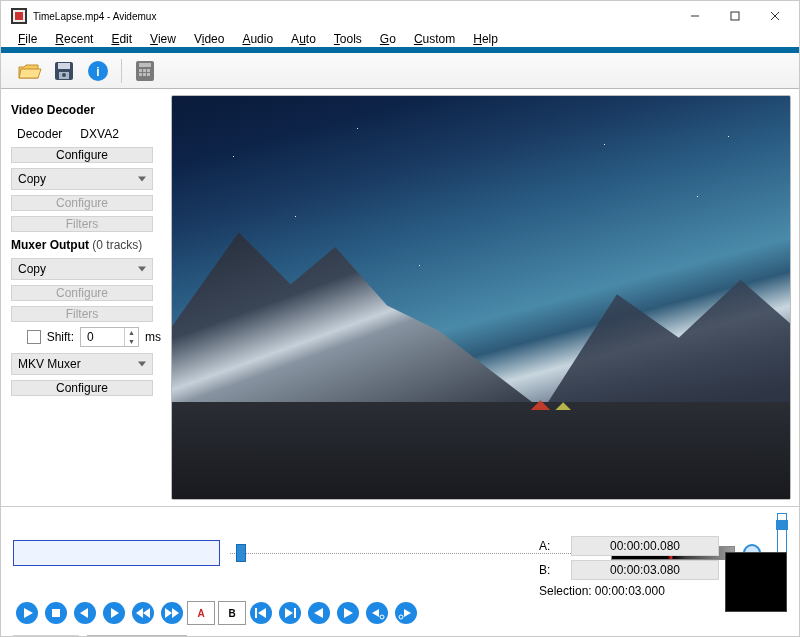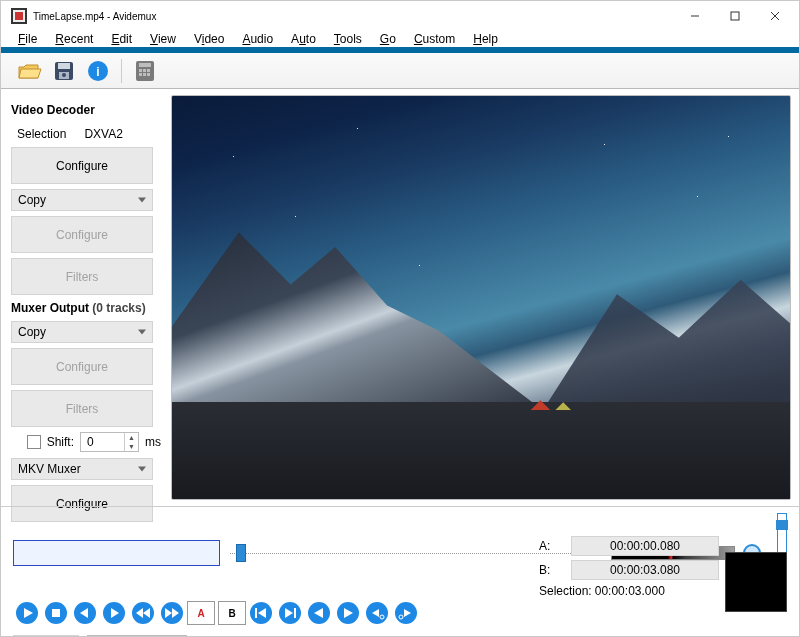--- a/index.html
+++ b/index.html
@@ -18,23 +18,23 @@
 
   
   .toolbar { height: 36px; display: flex; align-items: center; padding: 0 14px; gap: 4px; border-bottom: 1px solid #b9b9b9; background: linear-gradient(#fafafa,#f2f2f2); }
   .toolbar-sep { width: 1px; height: 24px; background: #ccc; margin: 0 4px; }
   .tbbtn { width: 30px; height: 30px; display: flex; align-items: center; justify-content: center; }
 
   
   .main { display: flex; height: 417px; }
   .sidebar { width: 170px; padding: 8px 10px 8px 10px; }
   .section-title { font-weight: bold; margin: 6px 0 6px 0; font-size: 12px; }
-  .section-title .tracks { font-weight: bold; color: #444; }
+  .section-title .tracks { font-weight: normal; color: #444; }
   .codec-row { display:flex; gap:18px; padding: 4px 4px 6px 6px; }
-  .btn { width: 142px; height: 37px; background: #e9e9e9; border: 1px solid #d3d3d3; display: flex; align-items: center; justify-content: center; margin-bottom: 5px; }
+  .btn { width: 142px; height: 16px; background: #e9e9e9; border: 1px solid #d3d3d3; display: flex; align-items: center; justify-content: center; margin-bottom: 5px; }
   .btn.disabled { color: #a2a2a2; }
   .select { width: 142px; height: 22px; background: #e9e9e9; border: 1px solid #d3d3d3; display: flex; align-items: center; padding: 0 6px; position: relative; margin-bottom: 5px; }
   .select::after { content:""; position:absolute; right:6px; top:50%; width:0;height:0; border-left:4px solid transparent; border-right:4px solid transparent; border-top:5px solid #666; transform: translateY(-50%); }
   .shift-row { display:flex; align-items:center; gap:6px; margin-bottom:6px;padding-left:16px; }
   .chk { width:14px; height:14px; border:1px solid #888; display:inline-block; }
   .spin { display:flex; align-items:center; width:60px; height:20px; border:1px solid #bbb; background:#fff; position:relative; padding:0 16px 0 6px; }
   .spin .arrows { position:absolute; right:0; top:0; bottom:0; width:14px; border-left:1px solid #ccc; display:flex; flex-direction:column; }
   .spin .arrows span { flex:1; display:flex; align-items:center; justify-content:center; font-size:7px; color:#555; }
 
   
@@ -170,21 +170,21 @@
         <rect x="12" y="13" width="3" height="3" fill="#bdbdbd"></rect>
       </svg>
   </div>
 </div>
 
 <div class="main">
   <div class="sidebar">
 
     <div class="section-title">Video Decoder</div>
     <div class="codec-row">
-      <span>Selection</span>
+      <span>Decoder</span>
       <span>DXVA2</span>
     </div>
     <div class="btn">Configure</div>
 
     <div class="select">
         <span>Copy</span>
       </div>
     <div class="btn disabled">Configure</div>
     <div class="btn disabled">Filters</div>
 

